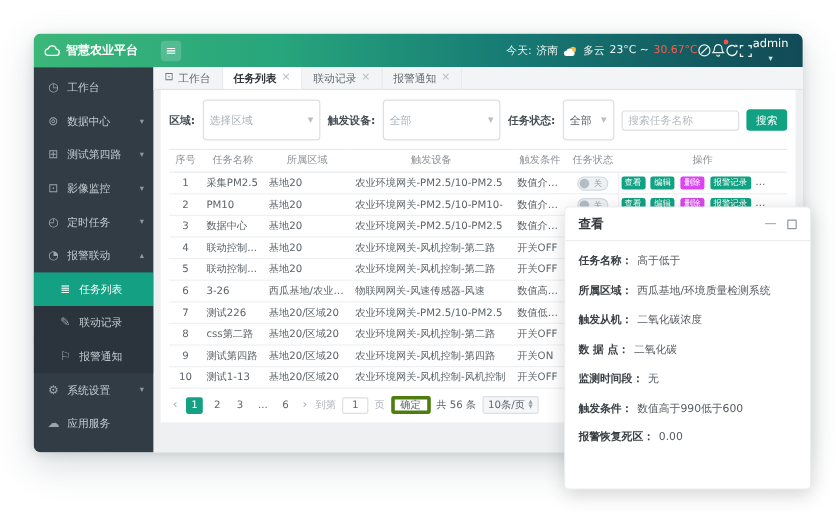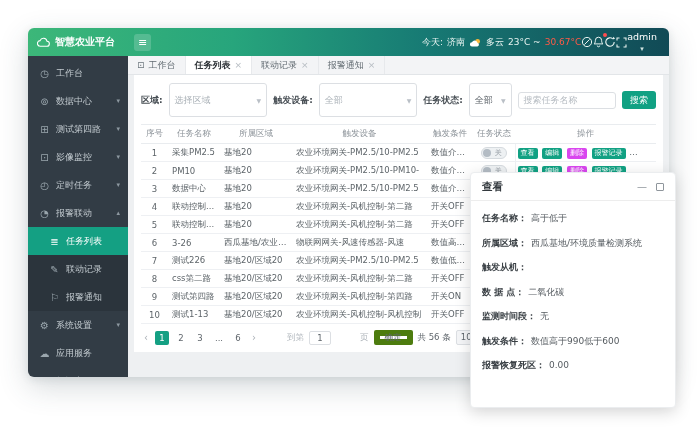--- a/index.html
+++ b/index.html
@@ -94,27 +94,27 @@
 
   
   .pager { display:flex; align-items:center; gap:5px; font-size:8.5px; color:#5f666c;
     padding:6px 1px 3px; white-space:nowrap; }
   .page { min-width:14px; height:14px; display:flex; align-items:center; justify-content:center;
     border-radius:2px; cursor:pointer; }
   .page.active { background:#14a083; color:#fff; }
   .pg-arrow { color:#aab0b6; cursor:pointer; font-size:10px; padding:0 2px; }
   .jump-input { width:22px; height:14px; border:1px solid #dcdfe3; border-radius:2px;
     text-align:center; line-height:13px; background:#fff; }
-  .confirm-btn { height:15px; border:6px solid #4d7c0f; border-radius:2px; padding:0 5px;
+  .confirm-btn { height:15px; border:3px solid #4d7c0f; border-radius:2px; padding:0 5px;
     display:flex; align-items:center; background:#fff; color:#5f666c; cursor:pointer; }
   .size-select { height:15px; border:1px solid #dcdfe3; border-radius:2px; padding:0 4px;
     display:flex; align-items:center; gap:3px; background:#f5f6f8; cursor:pointer; }
   .spin { display:flex; flex-direction:column; line-height:4px; font-size:4.5px; color:#9aa1a8; }
 
-  .muted { color:#b0b6bc;margin-left:24px; }
+  .muted { color:#b0b6bc; }
 
   
   .dialog { position:absolute; left:470px; top:172px; width:206px; height:236px;
     background:#fff; border:1px solid #ebedef; border-radius:4px; z-index:10;
     box-shadow:0 4px 16px rgba(0,0,0,.16); }
   .dialog-header { height:28px; display:flex; align-items:center; padding:0 11px;
     border-bottom:1px solid #ededed; }
   .dialog-title { font-size:10.5px; color:#33393e; font-weight:bold; }
   .dialog-icons { margin-left:auto; display:flex; align-items:center; gap:9px; color:#8f969c; }
   .d-min { font-size:10px; cursor:pointer; line-height:8px; }
@@ -602,20 +602,21 @@
         </div>
 
         <div class="d-row">
           <span class="d-label">所属区域：</span>
           <span class="d-value">西瓜基地/环境质量检测系统</span>
         </div>
 
 
         <div class="d-row">
           <span class="d-label">触发从机：</span>
+          <span class="d-value">二氧化碳浓度</span>
         </div>
 
         <div class="d-row">
           <span class="d-label">数 据 点：</span>
           <span class="d-value">二氧化碳</span>
         </div>
 
         <div class="d-row">
           <span class="d-label">监测时间段：</span>
           <span class="d-value">无</span>

